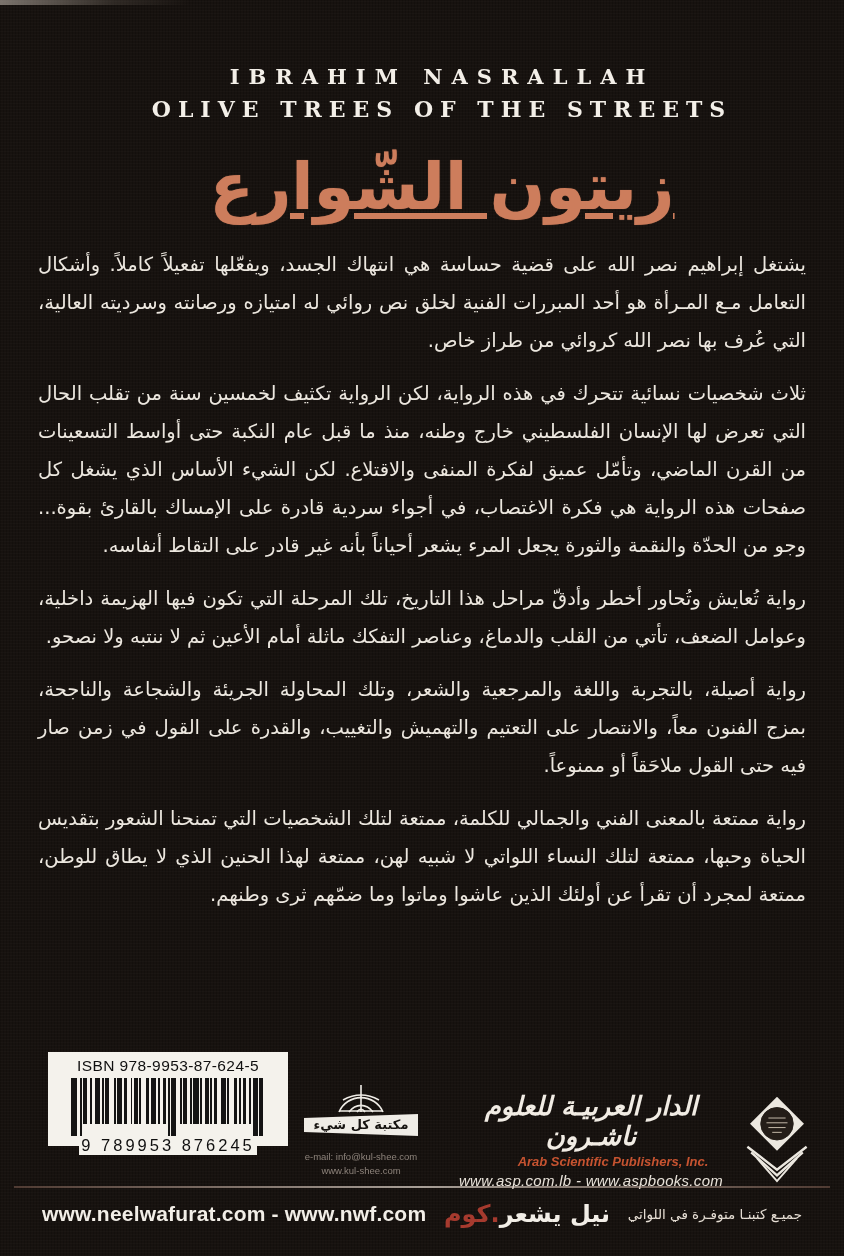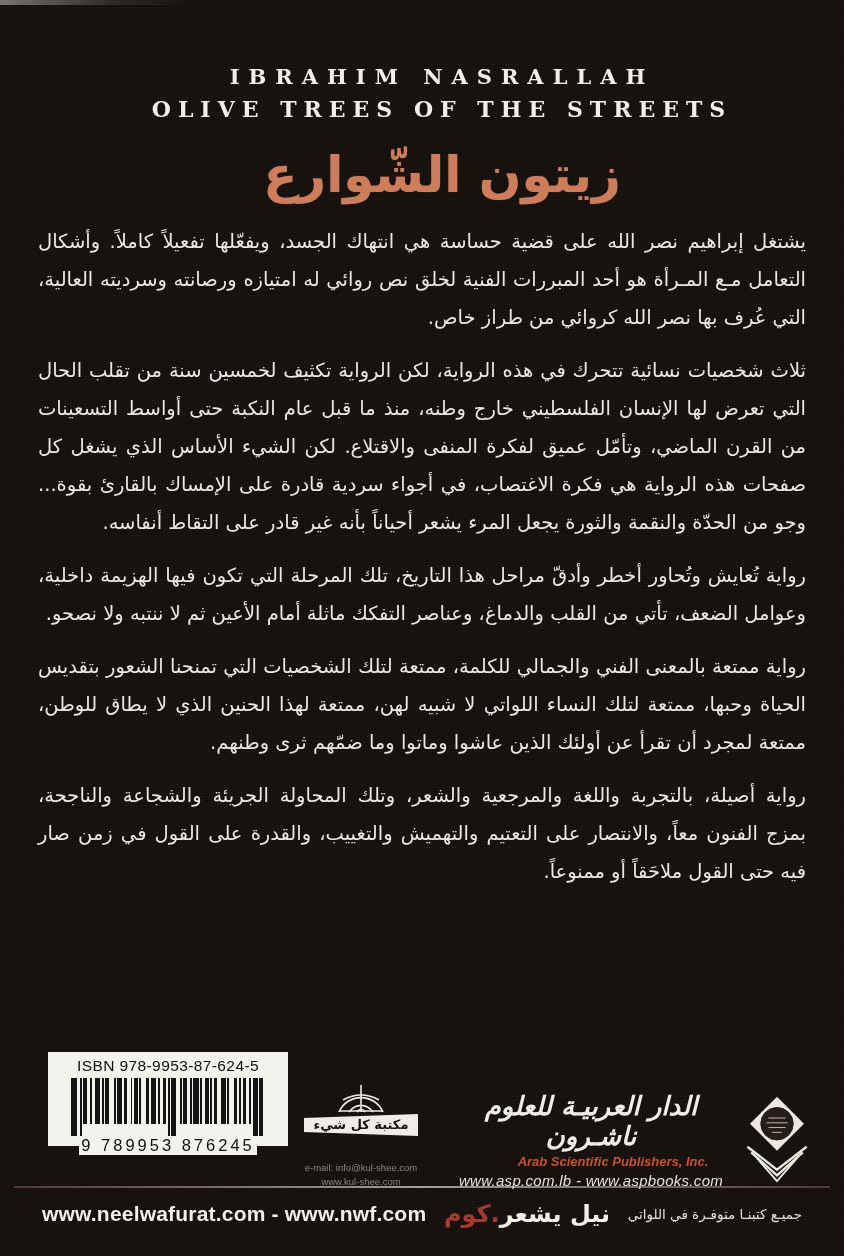--- a/index.html
+++ b/index.html
@@ -24,24 +24,25 @@
     font-family:"DejaVu Serif", serif;font-weight:bold;
     font-size:21px;letter-spacing:9px;color:#f3efe8;
   }
   .title-en{
     font-family:"DejaVu Serif", serif;font-weight:bold;
     font-size:22px;letter-spacing:7px;color:#f3efe8;margin-top:7px;
   }
   .title-ar{
     direction:rtl;
     margin-top:16px;
-    font-size:50px;line-height:1.5;
+    font-size:65px;line-height:1.5;
     font-weight:bold;
     color:#cd7d5c;
     text-shadow:0 0 1px rgba(205,125,92,.6);
+    text-decoration:underline;
   }
   
   .blurb{
     direction:rtl;
     margin:10px 38px 0 38px;
     color:#ece7df;
     font-size:19.5px;
     line-height:1.95;
     text-align:justify;
   }
@@ -83,21 +84,21 @@
     background:#efece6;color:#161310;
     font-size:13px;font-weight:bold;
     padding:3px 10px 4px 10px;margin-top:-3px;
     clip-path:polygon(0 18%,100% 0,100% 100%,0 82%);
     min-width:92px;
   }
   .kulshee-email,.kulshee-site{
     font-family:"Liberation Sans", sans-serif;
     font-size:9.5px;color:#8d837b;line-height:1.5;
   }
-  .kulshee-email{margin-top:25px;}
+  .kulshee-email{margin-top:14px;}
   
   .asp{
     position:absolute;left:452px;top:1092px;width:368px;
     display:flex;align-items:center;font-style:italic;
   }
   .asp-text{flex:1;text-align:center;}
   .asp-ar{
     direction:rtl;font-size:26px;font-weight:bold;color:#f1ece4;
     line-height:1.15;letter-spacing:0;
   }
@@ -143,22 +144,22 @@
   <header class="titles">
     <div class="author-en">IBRAHIM NASRALLAH</div>
     <div class="title-en">OLIVE TREES OF THE STREETS</div>
     <div class="title-ar" dir="rtl">زيتون الشّوارع</div>
   </header>
 
   <main class="blurb">
     <p>يشتغل إبراهيم نصر الله على قضية حساسة هي انتهاك الجسد، ويفعّلها تفعيلاً كاملاً. وأشكال التعامل مـع المـرأة هو أحد المبررات الفنية لخلق نص روائي له امتيازه ورصانته وسرديته العالية، التي عُرف بها نصر الله كروائي من طراز خاص.</p>
     <p>ثلاث شخصيات نسائية تتحرك في هذه الرواية، لكن الرواية تكثيف لخمسين سنة من تقلب الحال التي تعرض لها الإنسان الفلسطيني خارج وطنه، منذ ما قبل عام النكبة حتى أواسط التسعينات من القرن الماضي، وتأمّل عميق لفكرة المنفى والاقتلاع. لكن الشيء الأساس الذي يشغل كل صفحات هذه الرواية هي فكرة الاغتصاب، في أجواء سردية قادرة على الإمساك بالقارئ بقوة... وجو من الحدّة والنقمة والثورة يجعل المرء يشعر أحياناً بأنه غير قادر على التقاط أنفاسه.</p>
     <p>رواية تُعايش وتُحاور أخطر وأدقّ مراحل هذا التاريخ، تلك المرحلة التي تكون فيها الهزيمة داخلية، وعوامل الضعف، تأتي من القلب والدماغ، وعناصر التفكك ماثلة أمام الأعين ثم لا ننتبه ولا نصحو.</p>
+    <p>رواية أصيلة، بالتجربة واللغة والمرجعية والشعر، وتلك المحاولة الجريئة والشجاعة والناجحة، بمزج الفنون معاً، والانتصار على التعتيم والتهميش والتغييب، والقدرة على القول في زمن صار فيه حتى القول ملاحَقاً أو ممنوعاً.</p>
     <p>رواية ممتعة بالمعنى الفني والجمالي للكلمة، ممتعة لتلك الشخصيات التي تمنحنا الشعور بتقديس الحياة وحبها، ممتعة لتلك النساء اللواتي لا شبيه لهن، ممتعة لهذا الحنين الذي لا يطاق للوطن، ممتعة لمجرد أن تقرأ عن أولئك الذين عاشوا وماتوا وما ضمّهم ثرى وطنهم.</p>
-    <p>رواية أصيلة، بالتجربة واللغة والمرجعية والشعر، وتلك المحاولة الجريئة والشجاعة والناجحة، بمزج الفنون معاً، والانتصار على التعتيم والتهميش والتغييب، والقدرة على القول في زمن صار فيه حتى القول ملاحَقاً أو ممنوعاً.</p>
   </main>
 
   <div class="barcode">
     <div class="isbn-label">ISBN 978-9953-87-624-5</div>
     <div class="bars" id="bars">
         <div class="b" style="width: 5.1px; height: 58px; margin-right: 3.4px;"></div>
         <div class="b" style="width: 1.7px; height: 58px; margin-right: 1.7px;"></div>
         <div class="b" style="width: 3.4px; height: 46px; margin-right: 3.4px;"></div>
         <div class="b" style="width: 1.7px; height: 46px; margin-right: 3.4px;"></div>
         <div class="b" style="width: 5.1px; height: 46px; margin-right: 1.7px;"></div>

